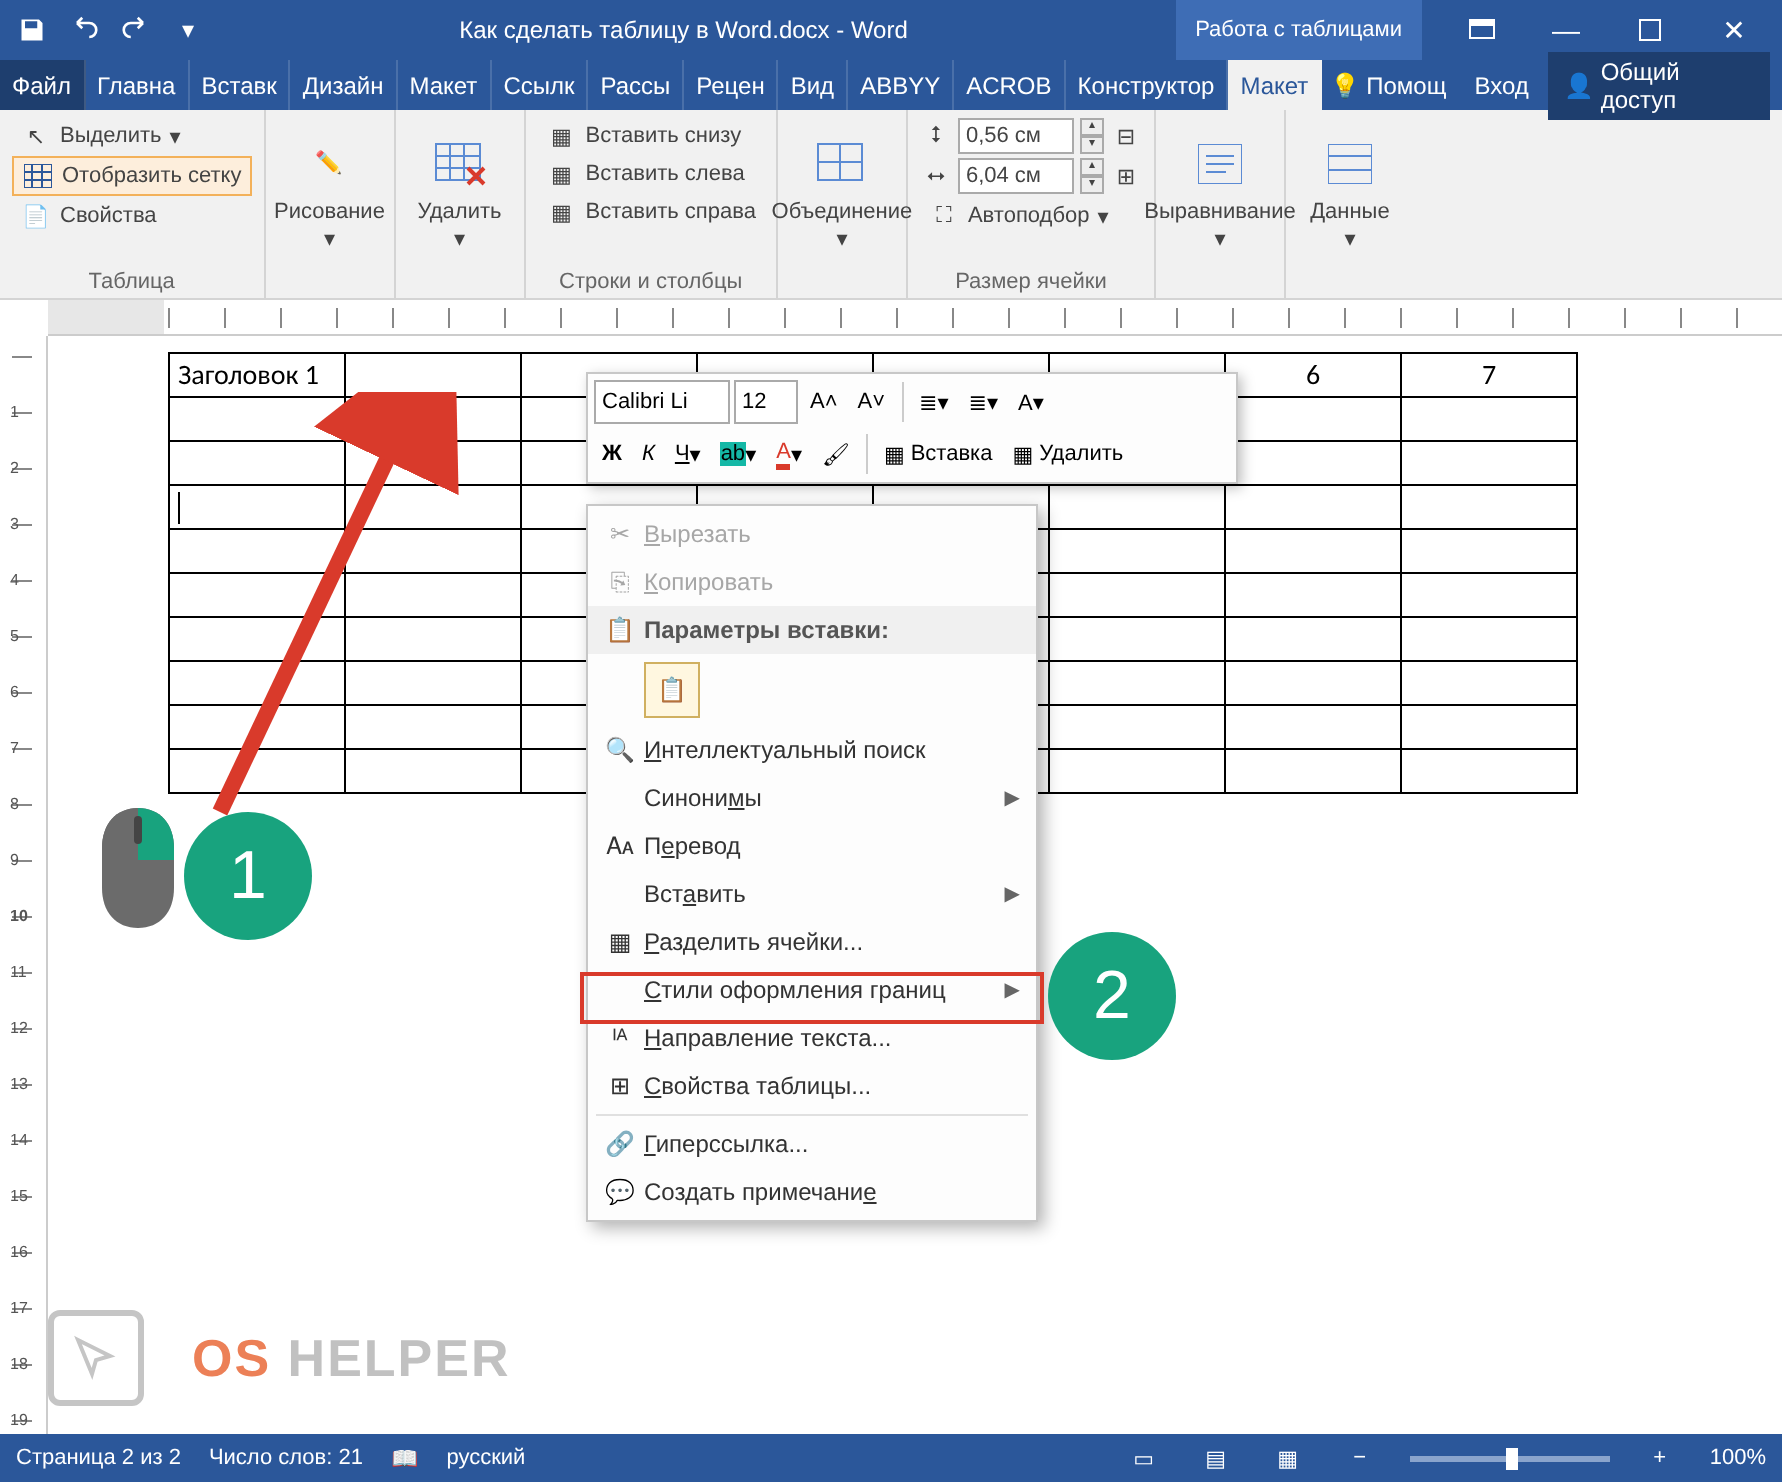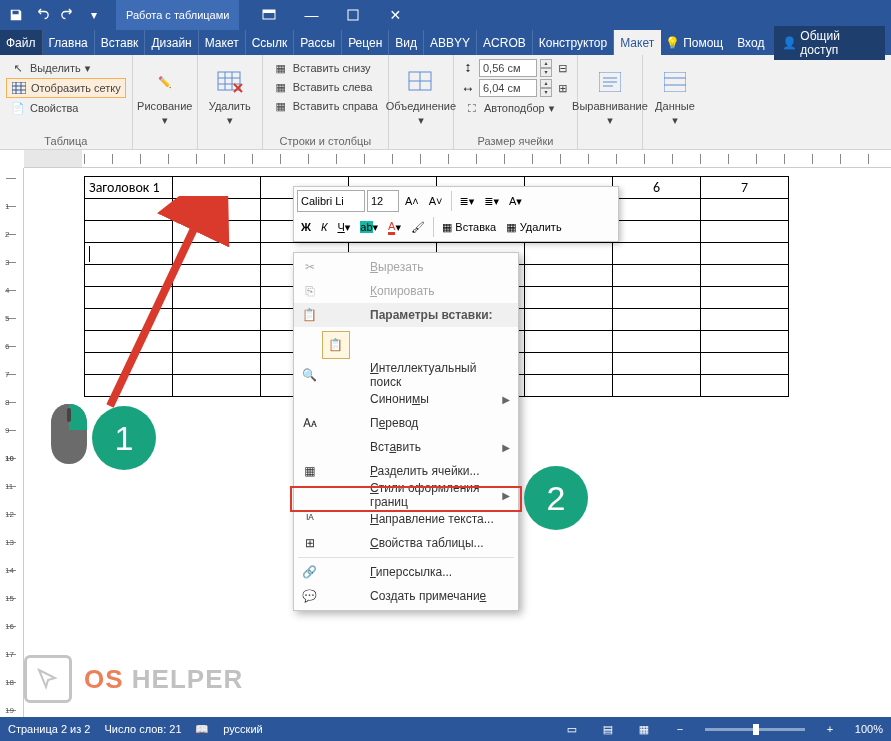--- a/index.html
+++ b/index.html
@@ -61,38 +61,38 @@
 .mini-tb .mctrl { height: 22px; border: 1px solid transparent; display: flex; align-items: center; padding: 0 3px; cursor: pointer;}
 .mini-tb .combo { border: 1px solid #aaa; background: #fff;}
 .mini-tb .sep { width:1px; height:20px; background:#ccc; margin:0 2px;}
 .mini-tb .lbl-btn { gap:3px;}
 
 
 .ctxmenu { position: absolute; left: 293px; top: 252px; width: 226px; background: #fdfdfd; border: 1px solid #c7c7c7; box-shadow: 3px 3px 8px rgba(0,0,0,.3); padding: 2px 0; font-size: 12px; }
 .ctxmenu .item { height: 24px; display: flex; align-items: center; padding: 0 8px 0 4px; cursor: pointer; color: #333; }
 .ctxmenu .item.disabled { color: #a7a7a7; }
 .ctxmenu .item .ico { width: 24px; display: flex; justify-content: center; }
-.ctxmenu .item .txt { flex: 1; margin-left: 48px; }
+.ctxmenu .item .txt { flex: 1; }
 .ctxmenu .item .txt u { text-decoration: underline; }
 .ctxmenu .item .arr { font-size: 10px; color: #666; }
 .ctxmenu .item.header { background: #f0f0f0; font-weight: bold; color:#555;}
 .ctxmenu .paste-row { padding: 4px 0 4px 28px;}
 .ctxmenu .paste-ico { width:28px; height:28px; border:1px solid #d0b060; background:#fff7e0; display:inline-flex; align-items:center; justify-content:center;}
 .ctxmenu .hr { height:1px; background:#e0e0e0; margin:2px 4px;}
 
 .red-box { position:absolute; left:290px; top:486px; width:232px; height:26px; border:2px solid #d93a2b; pointer-events:none;}
 
 
 .mouse-anno { position:absolute; left:48px; top:402px; width:42px; height:64px; }
 .circle-badge { position:absolute; width:64px; height:64px; border-radius:50%; background:#18a37e; color:#fff; display:flex; align-items:center; justify-content:center; font-size:34px; font-weight:400;}
 .badge1 { left:92px; top:406px;}
 .badge2 { left:524px; top:466px;}
 .arrow-red { position:absolute; left:90px; top:196px; pointer-events:none;}
 
-.watermark { position:absolute; left:24px; bottom:38px; display:flex; align-items:center; gap:12px; opacity:.85;}
+.watermark { position:absolute; left:24px; bottom:38px; display:flex; align-items:center; gap:24px; opacity:.85;}
 .wm-icon { width:48px; height:48px; border:3px solid #bbb; border-radius:6px; display:flex; align-items:center; justify-content:center; color:#bbb;}
 .wm-text { font-size:26px; font-weight:600; letter-spacing:1px;}
 .wm-text .os { color:#e96a3a;} .wm-text .helper { color:#b7b7b7;}
 
 
 .statusbar { position:absolute; bottom:0; left:0; right:0; height:24px; background:#2b579a; color:#fff; font-size:11px; display:flex; align-items:center; padding:0 8px; gap:14px;}
 .statusbar .spacer { flex:1;}
 .statusbar .view-btn { width:22px; height:18px; display:flex; align-items:center; justify-content:center; cursor:pointer;}
 .statusbar .zoom-track { width:100px; height:3px; background:#8aa4cc; position:relative;}
 .statusbar .zoom-thumb { position:absolute; left:48px; top:-4px; width:6px; height:11px; background:#fff;}
@@ -114,20 +114,21 @@
           <path fill="none" stroke="#fff" stroke-width="1.5" d="M11 12a4 4 0 0 0 0-8H4m0 0 3-3M4 4l3 3"></path>
         </svg>
       </div>
     <div class="qat-btn">
         <svg width="14" height="14" viewBox="0 0 16 16">
           <path fill="none" stroke="#fff" stroke-width="1.5" d="M5 12a4 4 0 0 1 0-8h7m0 0-3-3m3 3-3 3"></path>
         </svg>
       </div>
     <div class="qat-btn">▾</div>
   </div>
+  <div class="title">Как сделать таблицу в Word.docx - Word</div>
   <div class="contextual">Работа с таблицами</div>
   <div class="win-btns">
     <div class="win-btn">
         <svg width="14" height="12">
           <rect x="1" y="1" width="12" height="9" fill="none" stroke="#fff"></rect>
           <rect x="1" y="1" width="12" height="3" fill="#fff"></rect>
         </svg>
       </div>
     <div class="win-btn">—</div>
     <div class="win-btn">

